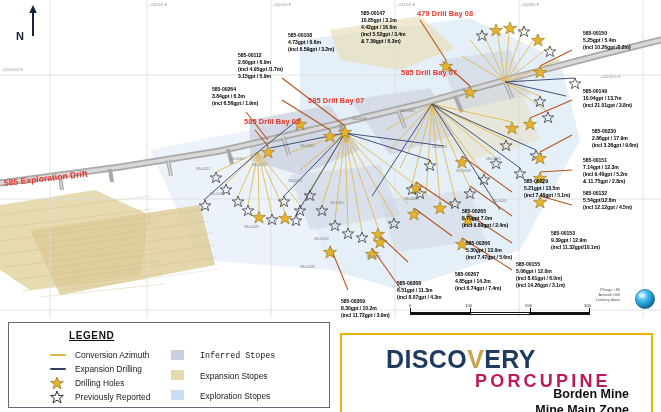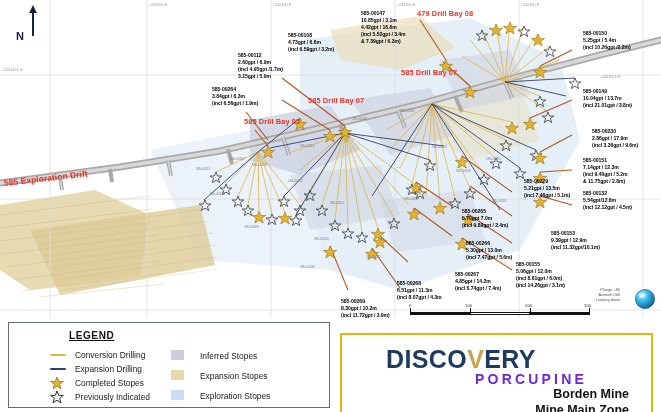--- a/index.html
+++ b/index.html
@@ -54,22 +54,22 @@
   .logo-box{
     position:absolute;left:340px;top:15px;width:313px;height:86px;
     border:2px solid #eab308;background:#fff;box-sizing:border-box;
   }
   .logo-disc{
     position:absolute;left:44px;top:10px;font-size:25px;font-weight:bold;
     color:#1f3a5f;letter-spacing:.4px;
   }
   .logo-disc .v{color:#c8a452;}
   .logo-porc{
-    position:absolute;left:133px;top:36px;font-size:14px;
-    font-weight:bold;color:#6d28d9;letter-spacing:3.2px;
+    position:absolute;left:133px;top:36px;font-size:18px;
+    font-weight:bold;color:#be185d;letter-spacing:3.2px;
   }
   .logo-sub{
     position:absolute;right:22px;font-size:12.5px;font-weight:bold;color:#111;
   }
   .scalebar{position:absolute;}
   .sb-seg{position:absolute;height:3px;}
   .sb-tick{position:absolute;width:1px;height:4px;background:#000;}
   .sb-num{position:absolute;font-size:4.3px;color:#333;}
   .plunge{
     position:absolute;font-size:3.9px;color:#555;line-height:5px;
@@ -494,37 +494,37 @@
     <ellipse cx="8" cy="7.5" rx="3.4" ry="2.2" fill="#eafaff" opacity="0.65"></ellipse>
   </svg>
 </div>
 
 <div id="legendbar">
 
   <div class="legend-box">
     <div class="legend-title">LEGEND</div>
 
     <div class="lg-sym line-gold" style="left:41px;top:31px;"></div>
-    <div class="lg-row" style="left:66px;top:27px;">Conversion Drilling</div>
+    <div class="lg-row" style="left:66px;top:27px;">Conversion Azimuth</div>
 
     <div class="lg-sym line-navy" style="left:41px;top:45px;"></div>
     <div class="lg-row" style="left:66px;top:41px;">Expansion Drilling</div>
 
     <svg class="lg-sym" width="14" height="14" style="left:41px;top:53px;">
       <polygon points="7,1 8.7,5.4 13.4,5.4 9.6,8.3 11,12.9 7,10.1 3,12.9 4.4,8.3 0.6,5.4 5.3,5.4" fill="#e8b32c" stroke="#8a6a10" stroke-width="0.7"></polygon>
     </svg>
-    <div class="lg-row" style="left:66px;top:55px;">Completed Stopes</div>
+    <div class="lg-row" style="left:66px;top:55px;">Drilling Holes</div>
 
     <svg class="lg-sym" width="14" height="14" style="left:41px;top:67px;">
       <polygon points="7,1 8.7,5.4 13.4,5.4 9.6,8.3 11,12.9 7,10.1 3,12.9 4.4,8.3 0.6,5.4 5.3,5.4" fill="none" stroke="#2e2e2e" stroke-width="1"></polygon>
     </svg>
-    <div class="lg-row" style="left:66px;top:69px;">Previously Indicated</div>
+    <div class="lg-row" style="left:66px;top:69px;">Previously Reported</div>
 
     <div class="lg-sym sw-inf" style="left:162px;top:27px;"></div>
-    <div class="lg-row" style="left:191px;top:28px;">Inferred  Stopes</div>
+    <div class="lg-row" style="left:191px;top:28px;font-family:Liberation Mono, monospace;">Inferred  Stopes</div>
 
     <div class="lg-sym sw-ind" style="left:162px;top:47px;"></div>
     <div class="lg-row" style="left:191px;top:48px;">Expansion Stopes</div>
 
     <div class="lg-sym sw-exp" style="left:162px;top:67px;"></div>
     <div class="lg-row" style="left:191px;top:68px;">Exploration Stopes</div>
   </div>
 
   <div class="logo-box">
     <div class="logo-disc"><span>DISCO</span><span class="v">V</span><span>ERY</span></div>

